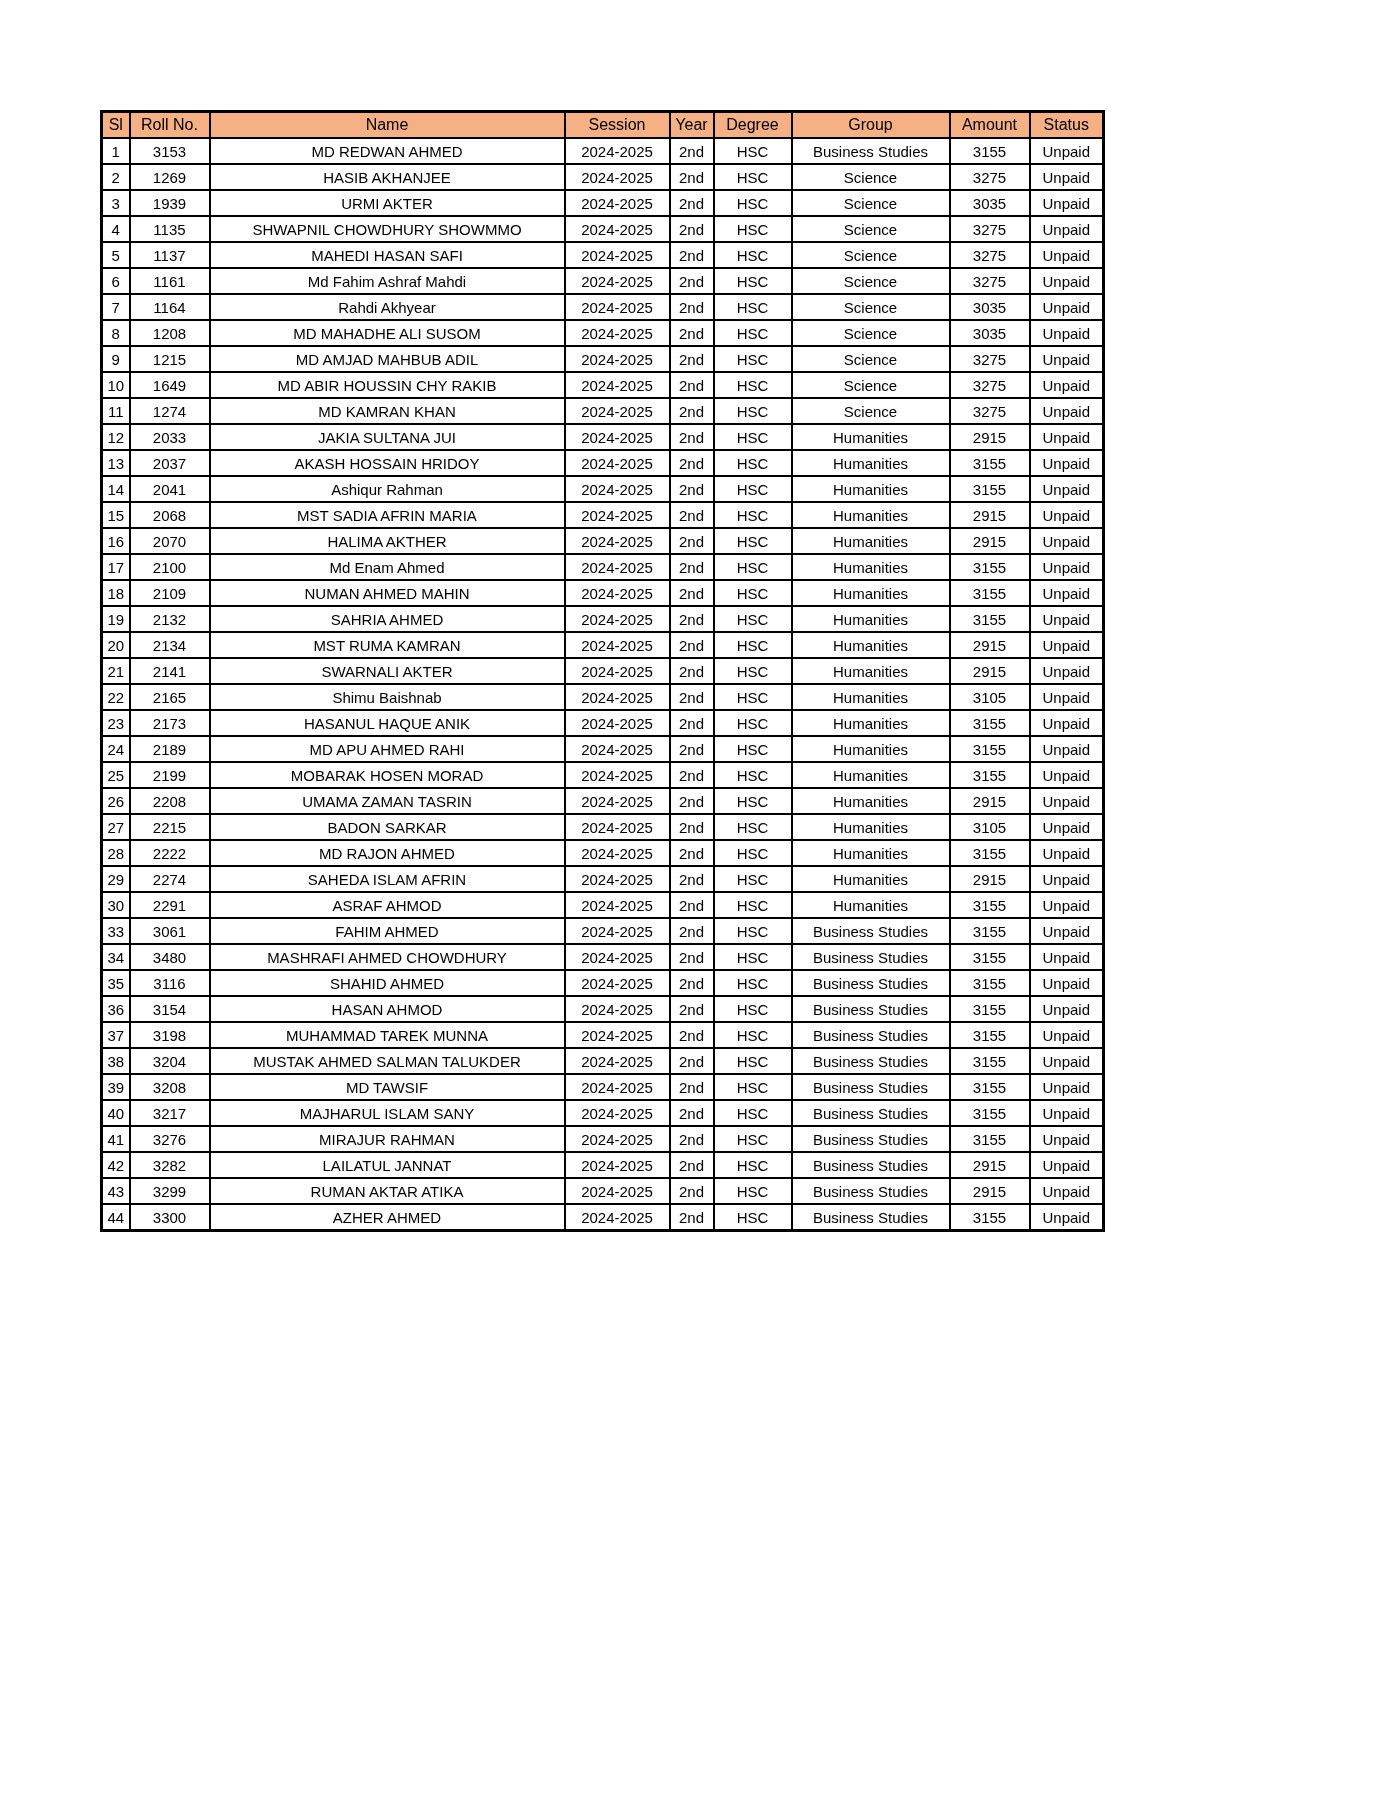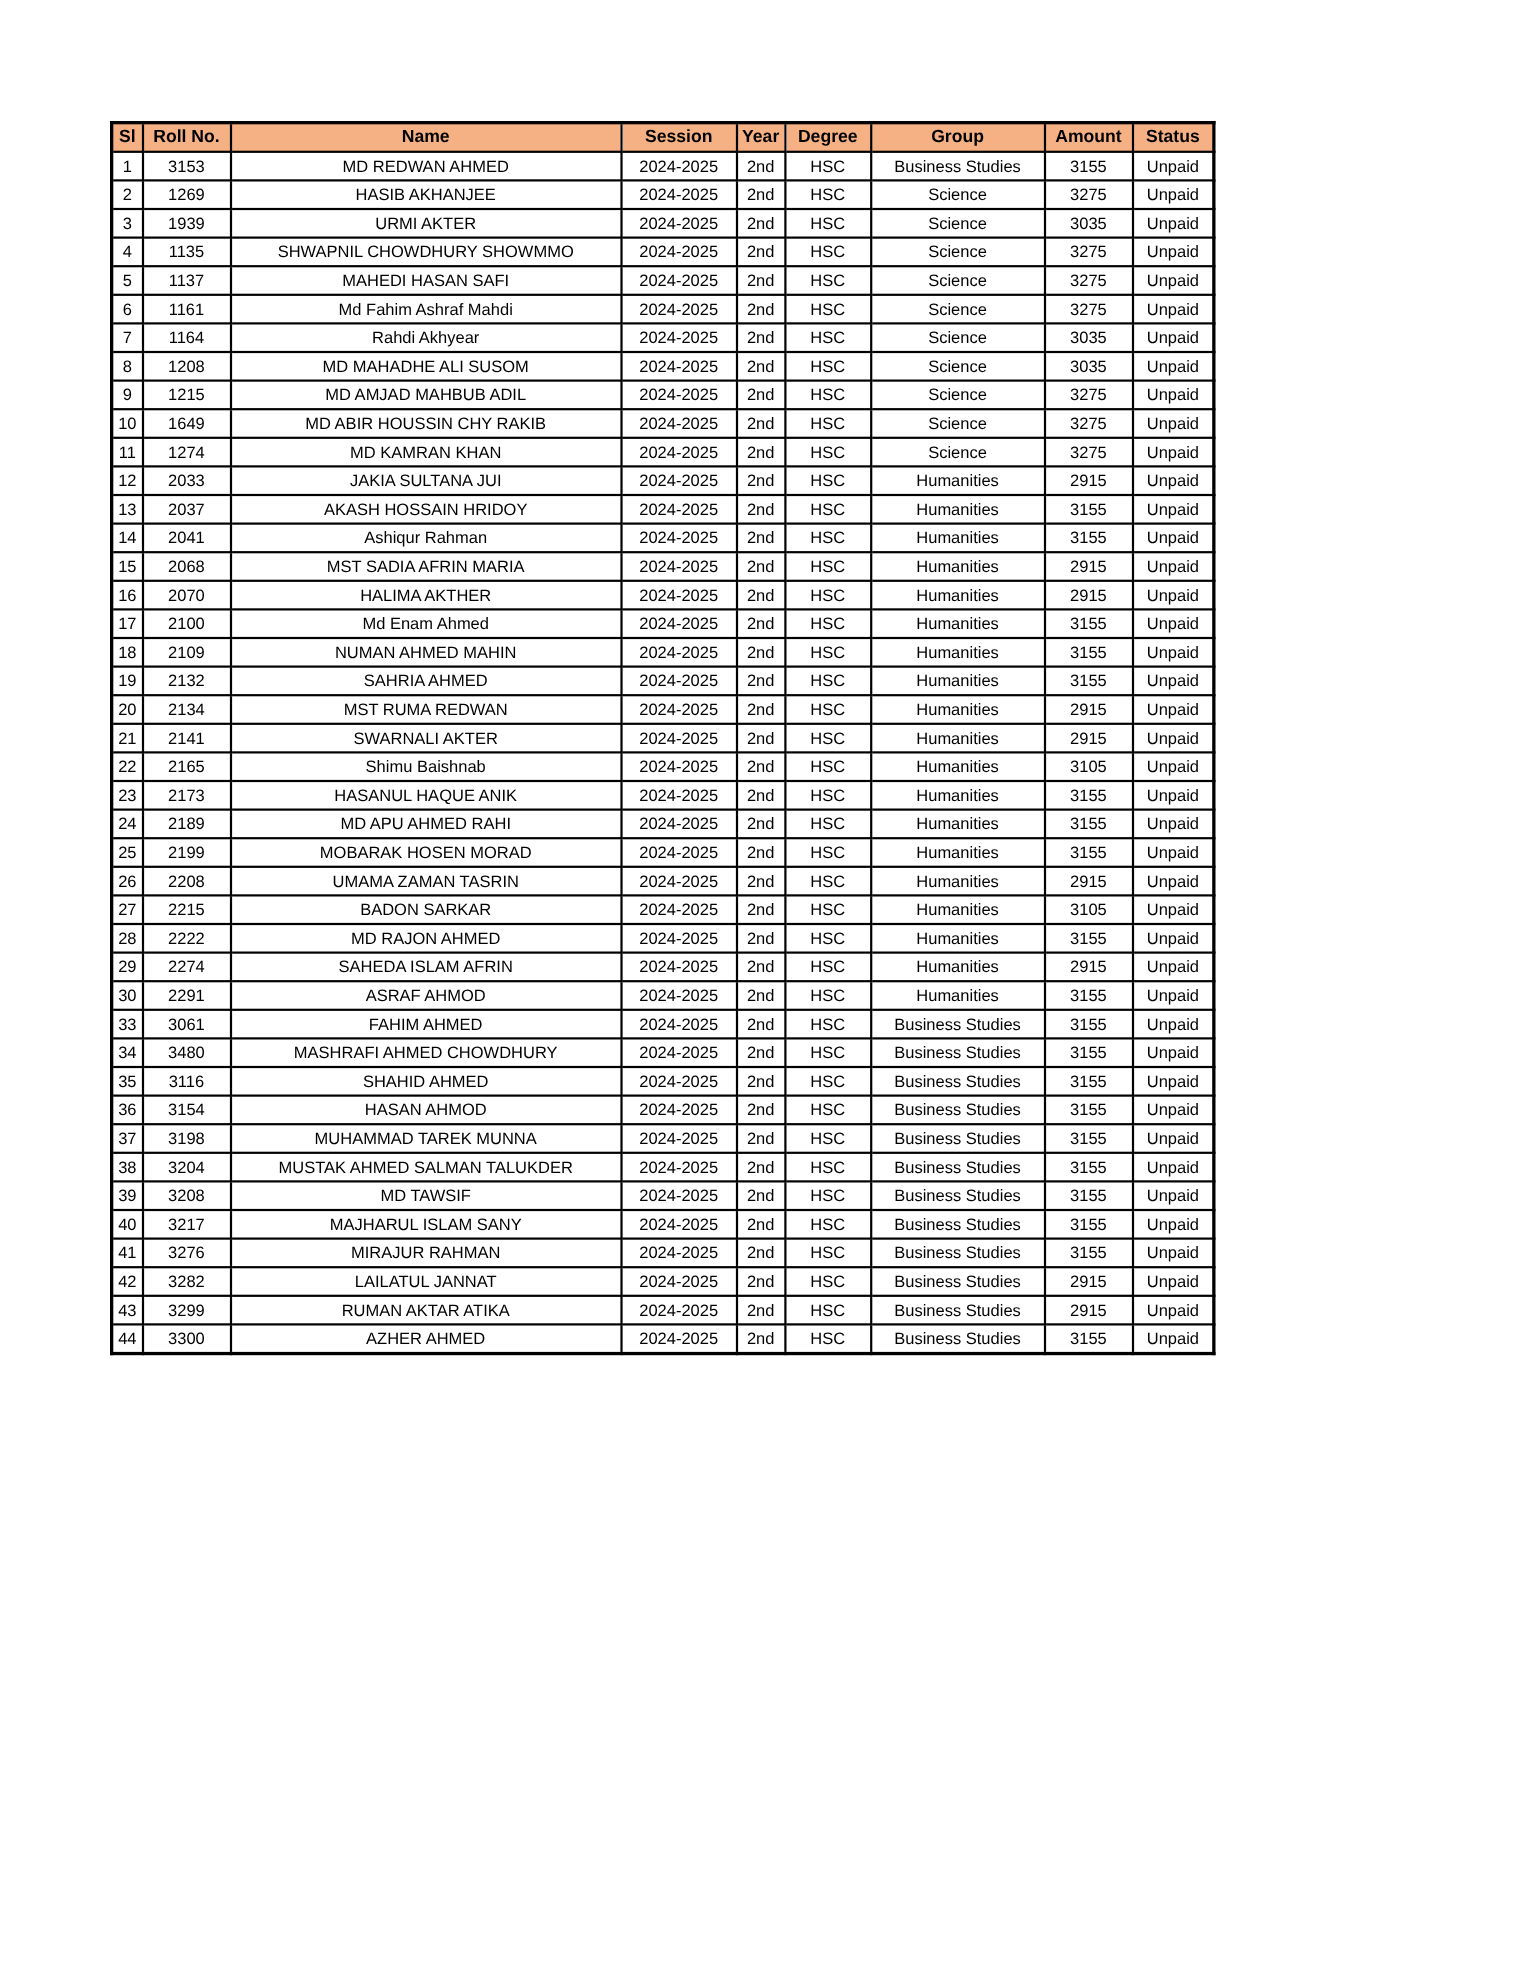--- a/index.html
+++ b/index.html
@@ -30,21 +30,21 @@
     text-align: center;
     vertical-align: middle;
     height: 24px;
     padding: 0 2px;
     overflow: hidden;
     white-space: nowrap;
     color: #000;
   }
   table.fee-table th {
     background: #F5B183;
-    font-weight: bold;
+    font-weight: normal;
     font-size: 16px;
   }
   table.fee-table td {
     background: #ffffff;
     font-size: 15px;
   }
   col.c-sl     { width: 28px; }
   col.c-roll   { width: 80px; }
   col.c-name   { width: 355px; }
   col.c-session{ width: 105px; }
@@ -289,21 +289,21 @@
           <td>2024-2025</td>
           <td>2nd</td>
           <td>HSC</td>
           <td>Humanities</td>
           <td>3155</td>
           <td>Unpaid</td>
         </tr>
         <tr>
           <td>20</td>
           <td>2134</td>
-          <td>MST RUMA REDWAN</td>
+          <td>MST RUMA KAMRAN</td>
           <td>2024-2025</td>
           <td>2nd</td>
           <td>HSC</td>
           <td>Humanities</td>
           <td>2915</td>
           <td>Unpaid</td>
         </tr>
         <tr>
           <td>21</td>
           <td>2141</td>

